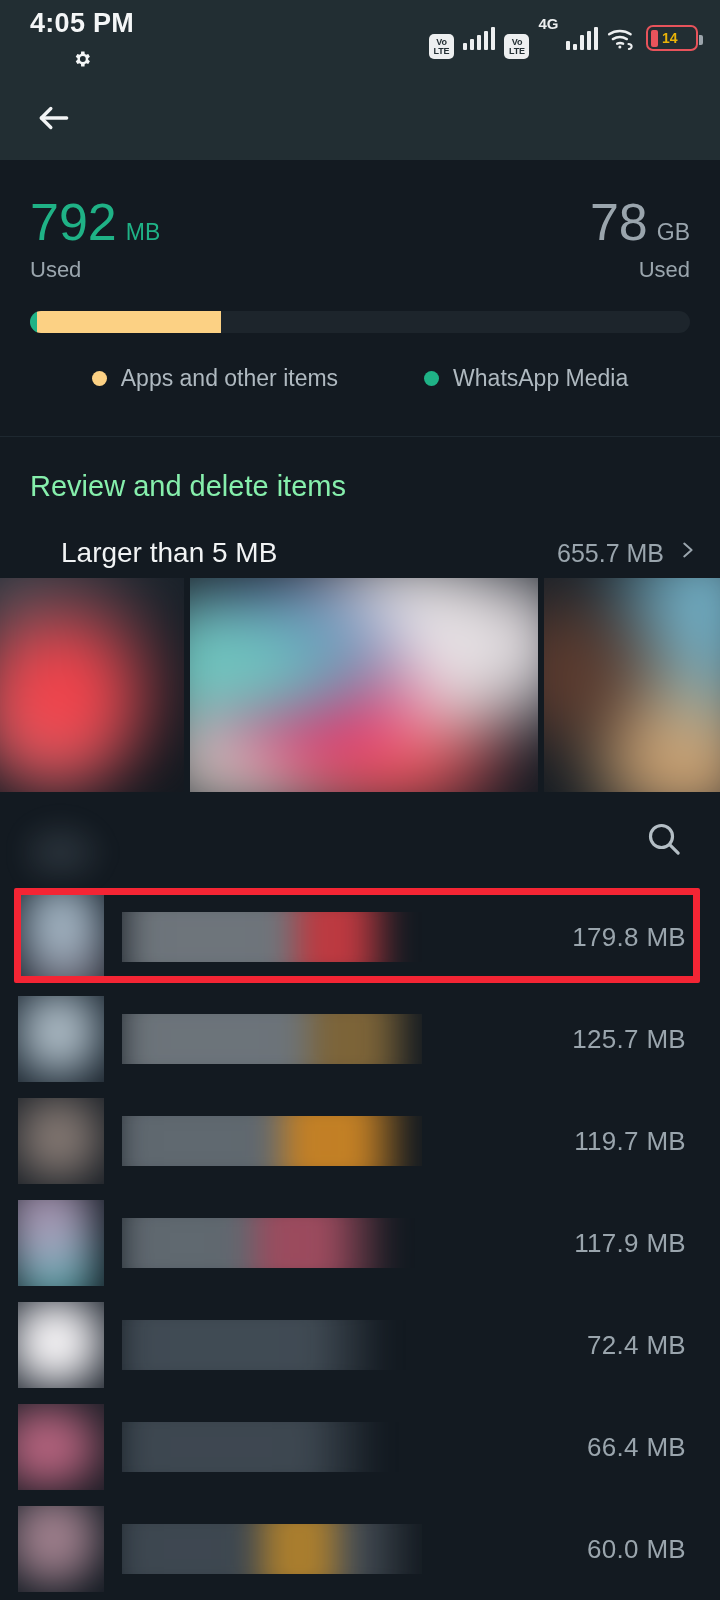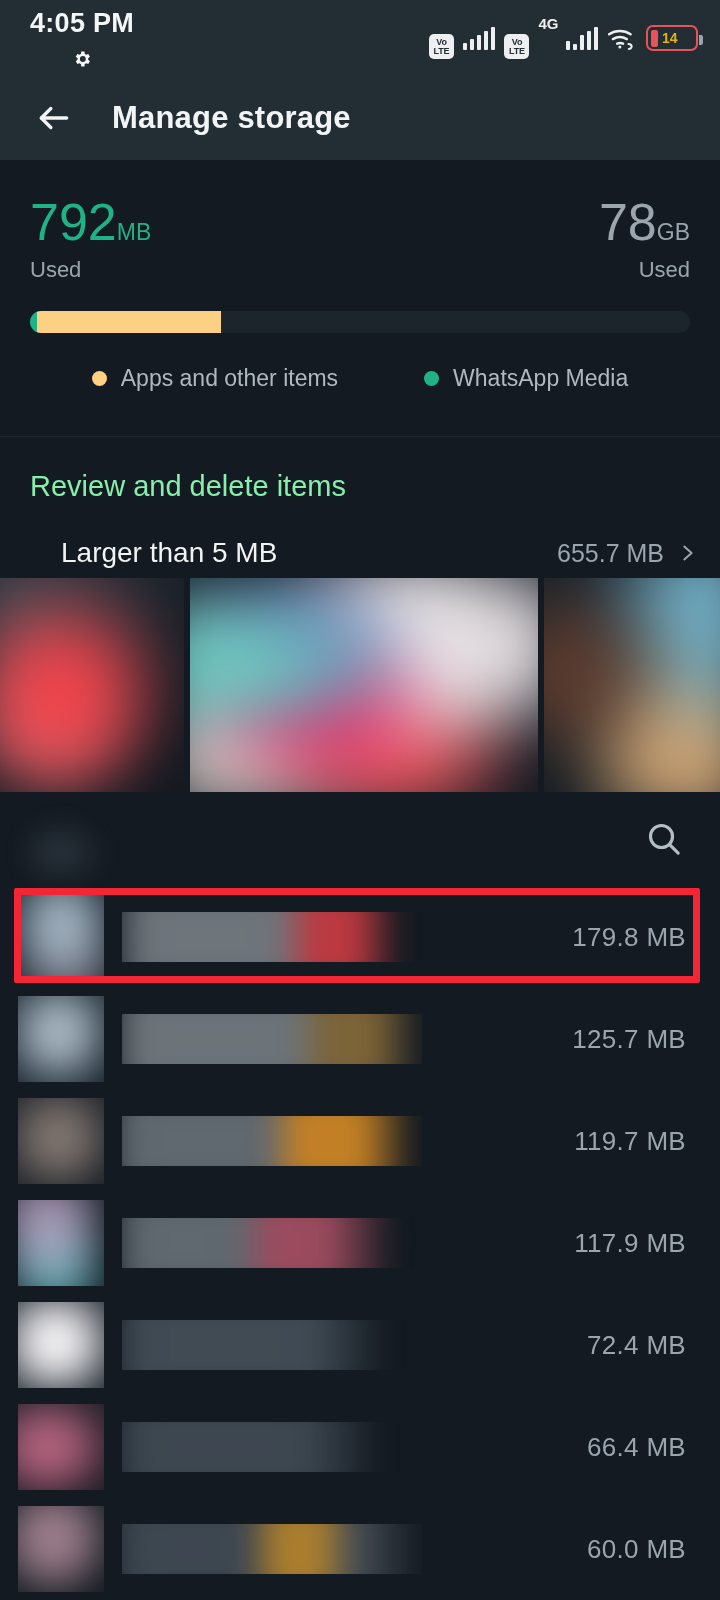--- a/index.html
+++ b/index.html
@@ -64,21 +64,21 @@
   .card {
     position:absolute; top:160px; left:0; width:720px; height:277px;
     background:#131A21; padding:0 30px;
   }
   .card::after{
     content:""; position:absolute; left:0; bottom:0; width:720px; height:1px; background:#1E2830;
   }
   .sizes { display:flex; justify-content:space-between; align-items:flex-start; padding-top:36px; }
   .sz { display:flex; flex-direction:column; }
   .sz.right { align-items:flex-end; }
-  .sz .num { display:flex; align-items:baseline; }
+  .sz .num { display:flex; align-items:baseline; gap:9px; }
   .sz .big { font-size:52px; font-weight:400; line-height:52px; }
   .sz .unit { font-size:23px; font-weight:500; }
   .sz .lab { font-size:22px; color:#9AA5AD; margin-top:9px; }
   .used .big, .used .unit { color:#1FB286; }
   .free .big, .free .unit { color:#9AA5AD; }
 
   .track {
     position:relative; margin-top:28px; height:22px; width:660px;
     background:#1D252C; border-radius:11px; overflow:hidden; display:flex;
   }
@@ -95,21 +95,21 @@
   
   .review-title {
     position:absolute; top:470px; left:30px;
     color:#86efac; font-size:29px; font-weight:400;
   }
   .larger-row {
     position:absolute; top:527px; left:0; width:720px; height:52px;
     display:flex; align-items:center; justify-content:space-between; padding:0 22px 0 30px;
   }
   .larger-row .l { color:#F1F3F4; font-size:28px; font-weight:400;margin-left:31px; }
-  .larger-row .r { display:flex; align-items:center; gap:12px; color:#9AA5AD; font-size:25px; }
+  .larger-row .r { display:flex; align-items:flex-start; gap:12px; color:#9AA5AD; font-size:25px; }
 
   
   .thumbstrip {
     position:absolute; top:578px; left:0; width:720px; height:214px;
     display:flex; gap:6px; overflow:hidden;
   }
   .tile { position:relative; height:214px; overflow:hidden; background:#161D25; }
   .tile .blur { position:absolute; inset:-30px; filter:blur(26px); }
 
   
@@ -198,21 +198,20 @@
     </div>
   </div>
 
   <div class="appbar">
     <div class="backbtn">
       <svg width="38" height="38" viewBox="0 0 24 24" fill="none" stroke="#F2F4F5" stroke-width="2.1" stroke-linecap="round" stroke-linejoin="round">
         <line x1="20" y1="12" x2="4" y2="12"></line>
           <polyline points="10,6 4,12 10,18"></polyline>
       </svg>
     </div>
-    <div class="apptitle">Manage storage</div>
   </div>
 
   <div class="card">
     <div class="sizes">
       <div class="sz used">
         <div class="num">
           <span class="big">792</span>
           <span class="unit">MB</span>
         </div>
         <div class="lab">Used</div>

